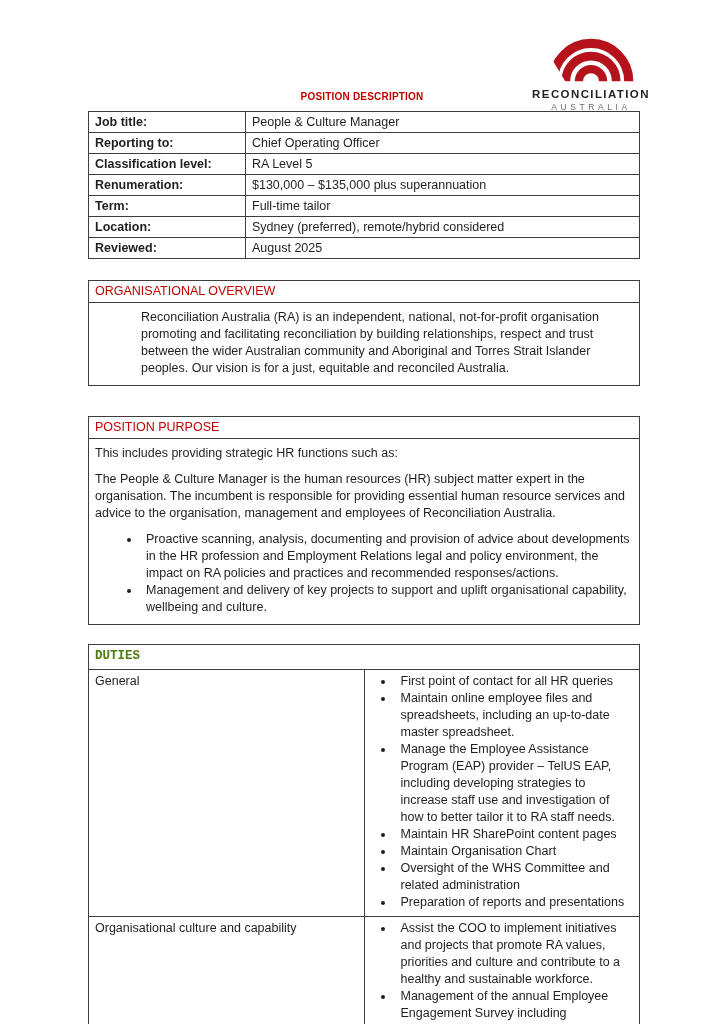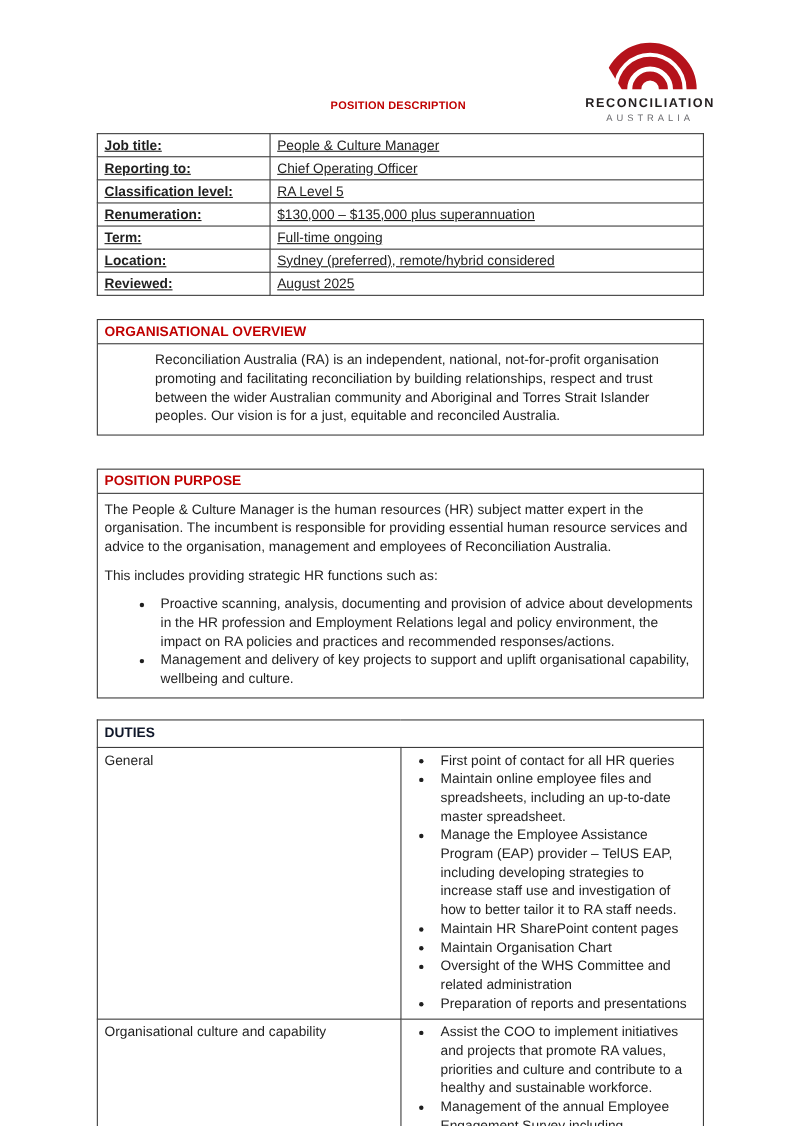--- a/index.html
+++ b/index.html
@@ -22,56 +22,57 @@
     padding-top:91px;
     text-align:center;
     font-weight:bold;
     font-size:10px;
     color:#C00000;
     letter-spacing:0.2px;
   }
   
   .content{margin:0 84px 0 88px;}
   
-  table.job-table{width:100%;border-collapse:collapse;margin-top:19px;table-layout:fixed;text-decoration:underline;}
+  table.job-table{width:100%;border-collapse:collapse;margin-top:9px;table-layout:fixed;}
   table.job-table td{
     border:1.5px solid #3d3d3d;
     font-size:12.5px;
     line-height:15px;
     padding:2.5px 6px;
     overflow:hidden;white-space:nowrap;
   }
   td.jt-label{width:144px;font-weight:bold;}
   
   .section{border:1.5px solid #3d3d3d;}
   .sec-gap1{margin-top:21px;}
   .sec-gap2{margin-top:30px;}
   .section-header{
     border-bottom:1.5px solid #3d3d3d;
     padding:3px 6px 4px;
-    font-weight:bold;
+    font-weight:normal;
     font-size:12.5px;
     color:#C00000;
   }
   .section-body{padding:6px 6px 8px;font-size:12.5px;line-height:17px;}
   .section-body p{margin:0 0 9px;}
   .section-body p:last-child{margin-bottom:0;margin-left:46px;}
   ul.bullets{margin:0;padding-left:46px;}
   ul.bullets li{padding-left:5px;margin:0;}
   
   table.duties{width:100%;border-collapse:collapse;margin-top:19px;table-layout:fixed;}
   table.duties td{
     border:1.5px solid #3d3d3d;
     font-size:12.5px;
     line-height:17px;
     vertical-align:top;
   }
   td.duties-heading{
-    color:#0f172a;font-weight:bold;
+    color:#4d7c0f;font-weight:bold;
     padding:3px 6px 4px;
+    font-family:Liberation Mono, monospace;
   }
   td.duty-cat{width:174px;padding:3px 6px;}
   td.duty-items{padding:3px 6px 5px;}
   td.duty-items ul{margin:0;padding-left:24px;}
   td.duty-items ul li{padding-left:6px;margin:0;}
 </style>
 </head>
 <body>
 
 <div class="page">
@@ -108,21 +109,21 @@
           <tr>
             <td class="jt-label">Classification level:</td>
             <td class="jt-value">RA Level 5</td>
           </tr>
           <tr>
             <td class="jt-label">Renumeration:</td>
             <td class="jt-value">$130,000 – $135,000 plus superannuation</td>
           </tr>
           <tr>
             <td class="jt-label">Term:</td>
-            <td class="jt-value">Full-time ongoing</td>
+            <td class="jt-value">Full-time tailor</td>
           </tr>
           <tr>
             <td class="jt-label">Location:</td>
             <td class="jt-value">Sydney (preferred), remote/hybrid considered</td>
           </tr>
           <tr>
             <td class="jt-label">Reviewed:</td>
             <td class="jt-value">August 2025</td>
           </tr>
         </tbody>
@@ -131,22 +132,22 @@
     <div class="section sec-gap1">
       <div class="section-header">ORGANISATIONAL OVERVIEW</div>
       <div class="section-body">
           <p>Reconciliation Australia (RA) is an independent, national, not-for-profit organisation promoting and facilitating reconciliation by building relationships, respect and trust between the wider Australian community and Aboriginal and Torres Strait Islander peoples. Our vision is for a just, equitable and reconciled Australia.</p>
         </div>
     </div>
 
     <div class="section sec-gap2">
       <div class="section-header">POSITION PURPOSE</div>
       <div class="section-body">
+          <p>This includes providing strategic HR functions such as:</p>
           <p>The People &amp; Culture Manager is the human resources (HR) subject matter expert in the organisation. The incumbent is responsible for providing essential human resource services and advice to the organisation, management and employees of Reconciliation Australia.</p>
-          <p>This includes providing strategic HR functions such as:</p>
           <ul class="bullets">
             <li>Proactive scanning, analysis, documenting and provision of advice about developments in the HR profession and Employment Relations legal and policy environment, the impact on RA policies and practices and recommended responses/actions.</li>
             <li>Management and delivery of key projects to support and uplift organisational capability, wellbeing and culture.</li>
           </ul>
         </div>
     </div>
 
     <table class="duties">
       <tbody>
         <tr>

